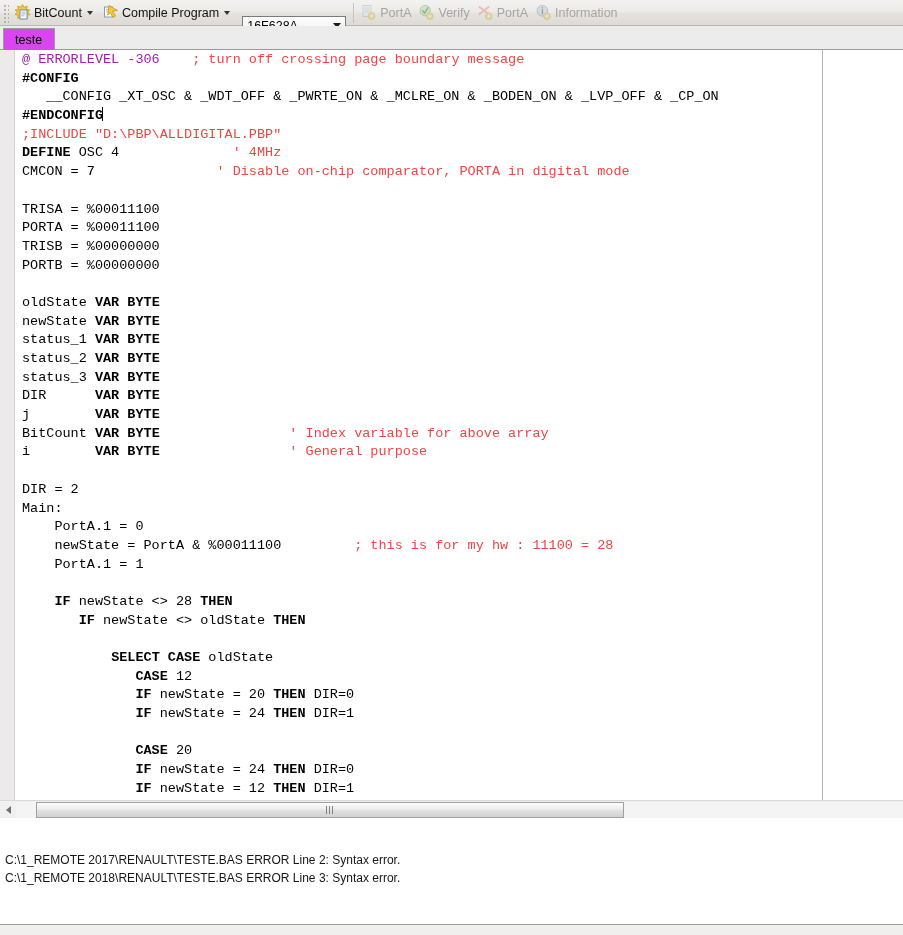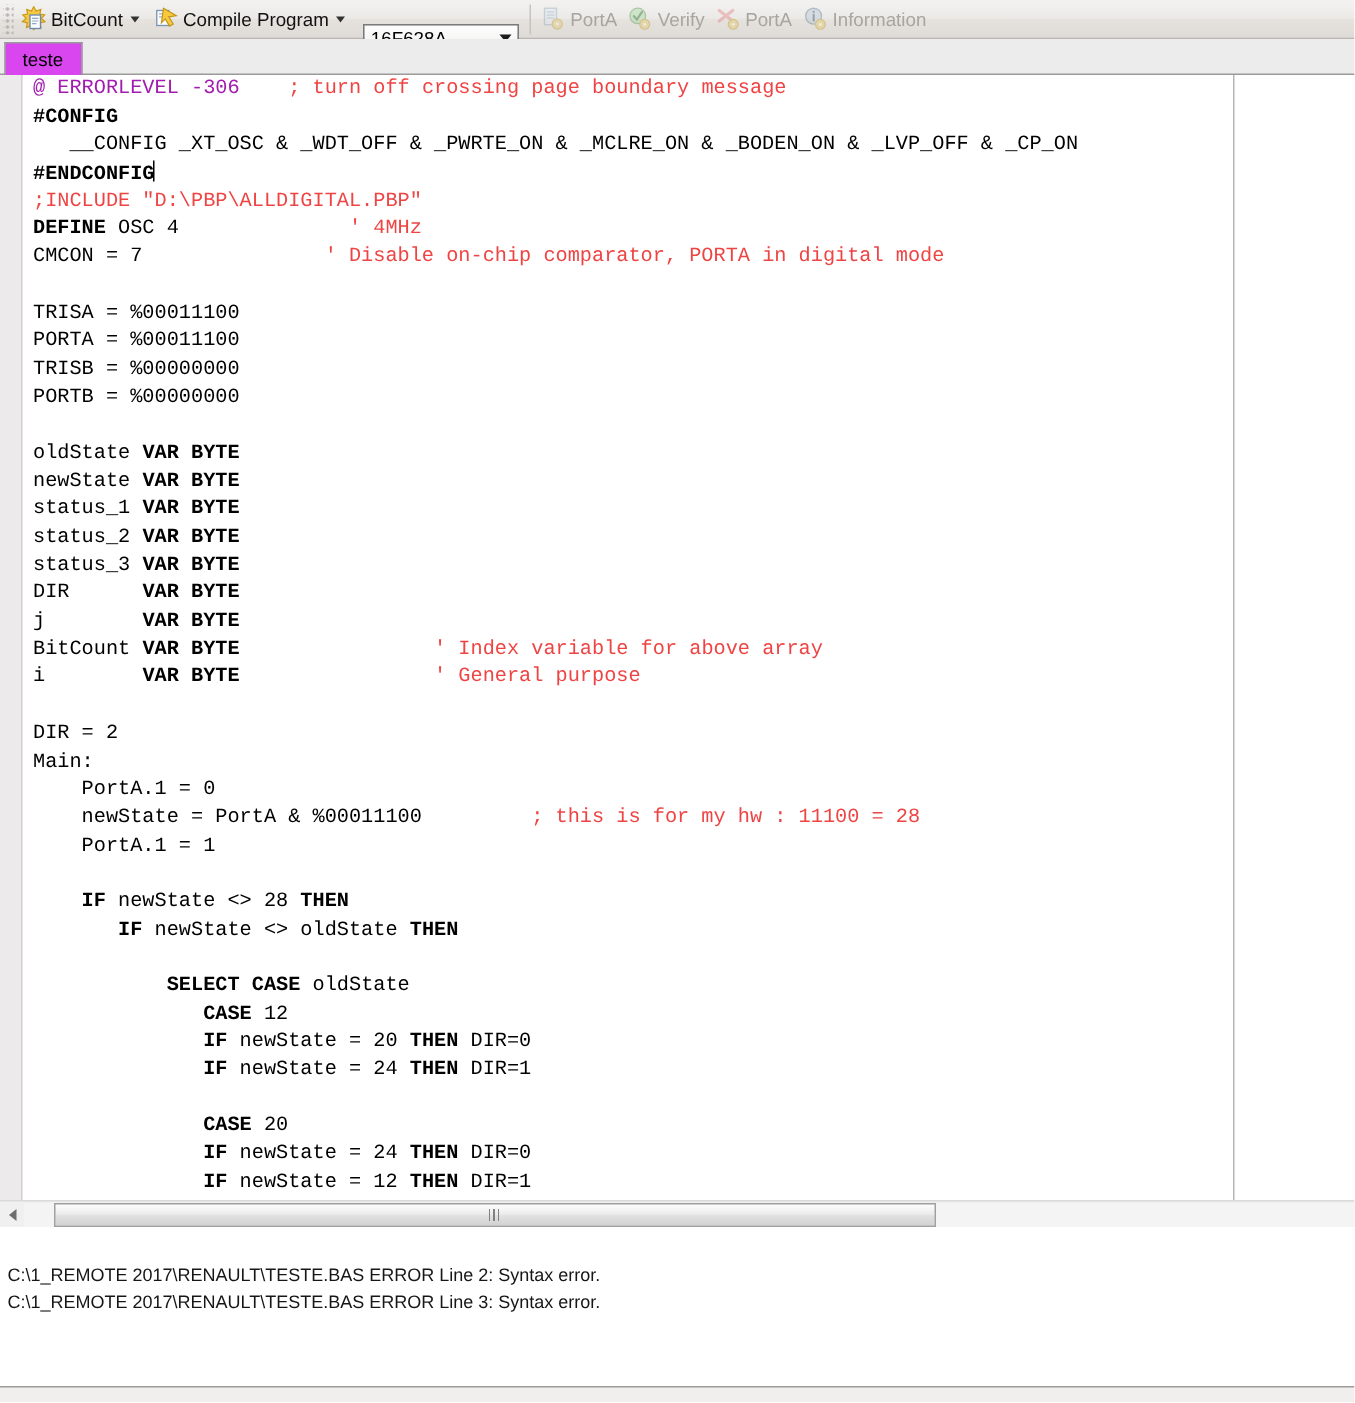--- a/index.html
+++ b/index.html
@@ -208,21 +208,21 @@
     background: #f4f3f2;
     border-top: 1px solid #c9c6c1;
     border-bottom: 1px solid #d8d5d1;
     box-sizing: border-box;
     display: flex; align-items: center;
     padding-left: 6px;
     margin-top: 32px;
   }
   #results-header .t { font-size: 12px; color: #1a1a1a; }
   #results-list {
-    position: absolute; left: 0; top: 19px;
+    position: absolute; left: 0; top: 29px;
     width: 903px; height: 80px;
     padding: 4px 0 0 5px;
     box-sizing: border-box;
     background: #ffffff;
   }
   #results-list .row {
     height: 18px; line-height: 18px;
     font-size: 12px; color: #161616;
     white-space: nowrap;
     cursor: default;
@@ -352,16 +352,16 @@
     </div>
   </div>
 </div>
 
 <div id="results-pane">
   <div id="results-header">
     <span class="t">Results</span>
   </div>
   <div id="results-list">
       <div class="row">C:\1_REMOTE 2017\RENAULT\TESTE.BAS ERROR Line 2: Syntax error.</div>
-      <div class="row">C:\1_REMOTE 2017\RENAULT\TESTE.BAS ERROR Line 3: Syntax error.</div>
+      <div class="row">C:\1_REMOTE 2018\RENAULT\TESTE.BAS ERROR Line 3: Syntax error.</div>
     </div>
   <div id="statusbar"></div>
 </div>
 
 </body></html>

